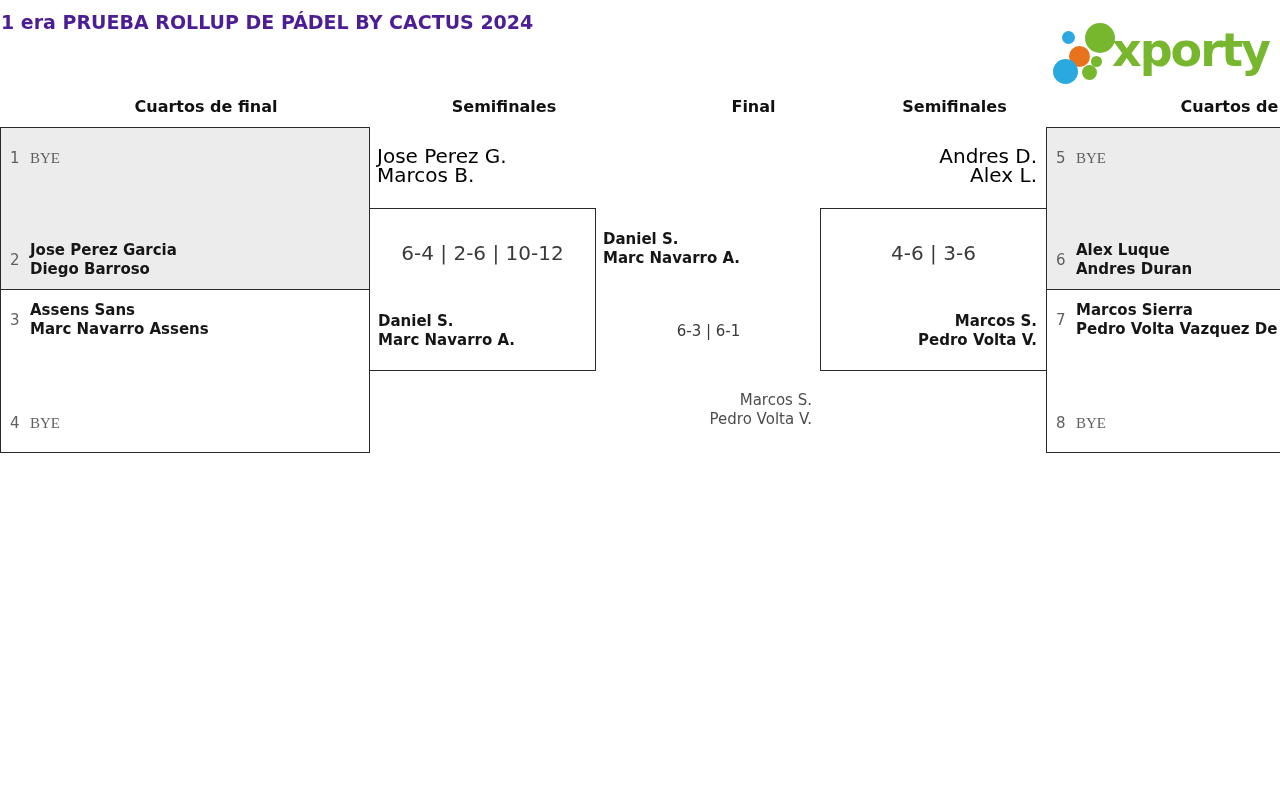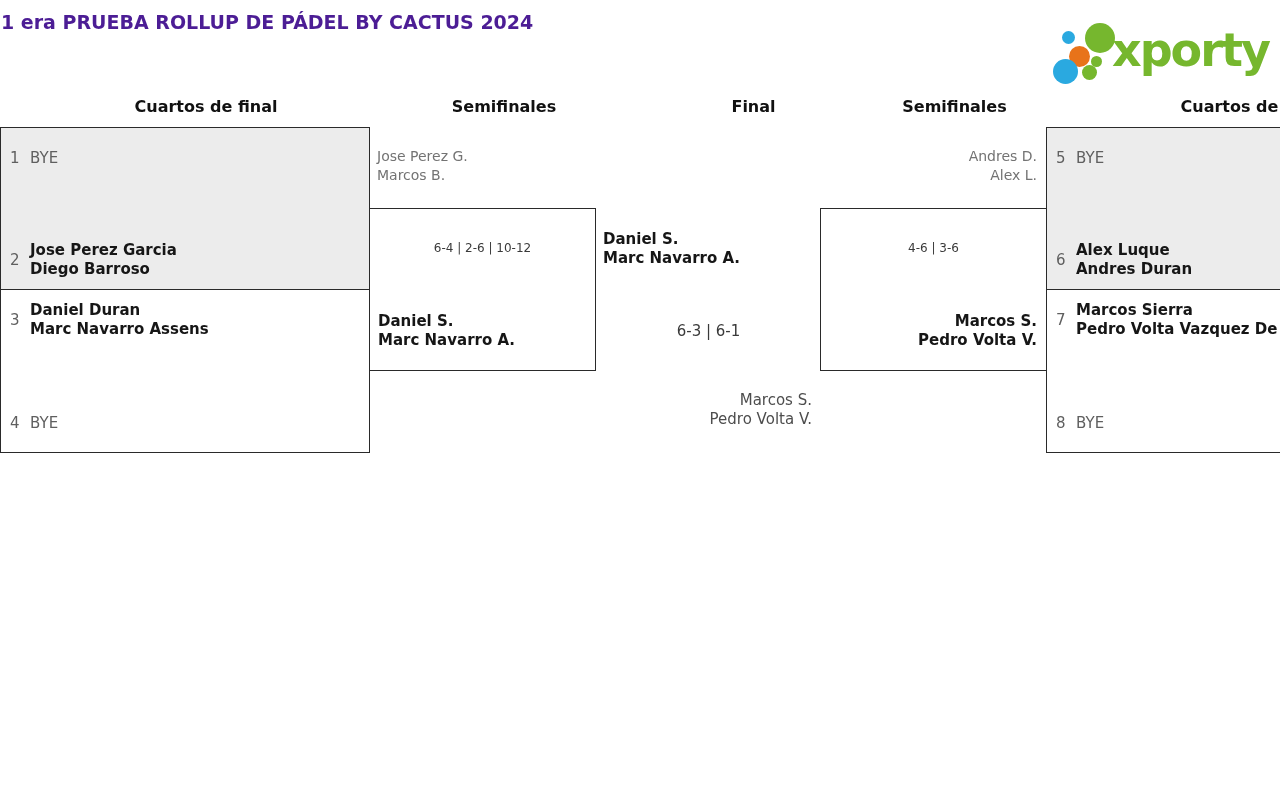--- a/index.html
+++ b/index.html
@@ -38,34 +38,34 @@
   .qf-left  { left:0; }
   .qf-right { left:1046px; }
   .qf-half { position:relative; height:162px; box-sizing:border-box; }
   .qf-half.gray { background:#ececec; border-bottom:1px solid #2a2a2a; }
   .slot { position:absolute; left:0; right:0; height:38px; display:flex;
           align-items:center; padding-left:9px; box-sizing:border-box; }
   .slot-top    { top:11px; }
   .slot-bottom { bottom:10px; }
   .seed { flex:none; width:13px; margin-right:7px; font-size:15px; color:#5f5f5f; }
   .team { font-size:15px; font-weight:bold; color:#161616; line-height:19px; white-space:nowrap; }
-  .team.bye { font-weight:normal; color:#5f5f5f; }
+  .team.bye { font-weight:normal; color:#5f5f5f;font-family:Liberation Serif, serif; }
 
   
   .sf-box { position:absolute; top:208px; width:227px; height:163px;
             border:1px solid #2a2a2a; box-sizing:border-box; background:#ffffff; }
   .sf-box-left  { left:369px; }
   .sf-box-right { left:820px; }
   .sf-score { position:absolute; top:32px; left:0; right:0; text-align:center;
-              font-size:12px; color:#3a3a3a; white-space:nowrap; }
+              font-size:20px; color:#3a3a3a; white-space:nowrap; }
   .sf-winner { position:absolute; bottom:20px; font-size:15px; font-weight:bold;
                color:#161616; line-height:19px; white-space:nowrap; }
   .sf-winner.al  { left:8px; }
   .sf-winner.ar  { right:9px; text-align:right; }
-  .sf-label { position:absolute; top:147px; font-size:14px; color:#737373;
+  .sf-label { position:absolute; top:147px; font-size:20px; color:#000000;
               line-height:19px; white-space:nowrap; }
   .sf-label-left  { left:377px; }
   .sf-label-right { left:821px; width:216px; text-align:right; }
 
   
   .final-winner { position:absolute; left:603px; top:230px; font-size:15px;
                   font-weight:bold; color:#161616; line-height:19px; white-space:nowrap; }
   .final-score  { position:absolute; left:596px; width:225px; top:322px;
                   text-align:center; font-size:15px; color:#3a3a3a; white-space:nowrap; }
   .final-loser  { position:absolute; left:596px; width:216px; top:391px; text-align:right;
@@ -107,21 +107,21 @@
         <div class="team">
           <div>Jose Perez Garcia</div>
           <div>Diego Barroso</div>
         </div>
       </div>
     </div>
     <div class="qf-half">
       <div class="slot slot-top">
         <span class="seed">3</span>
         <div class="team">
-          <div>Daniel Duran</div>
+          <div>Assens Sans</div>
           <div>Marc Navarro Assens</div>
         </div>
       </div>
       <div class="slot slot-bottom">
         <span class="seed">4</span>
         <div class="team bye">BYE</div>
       </div>
     </div>
   </div>
 

